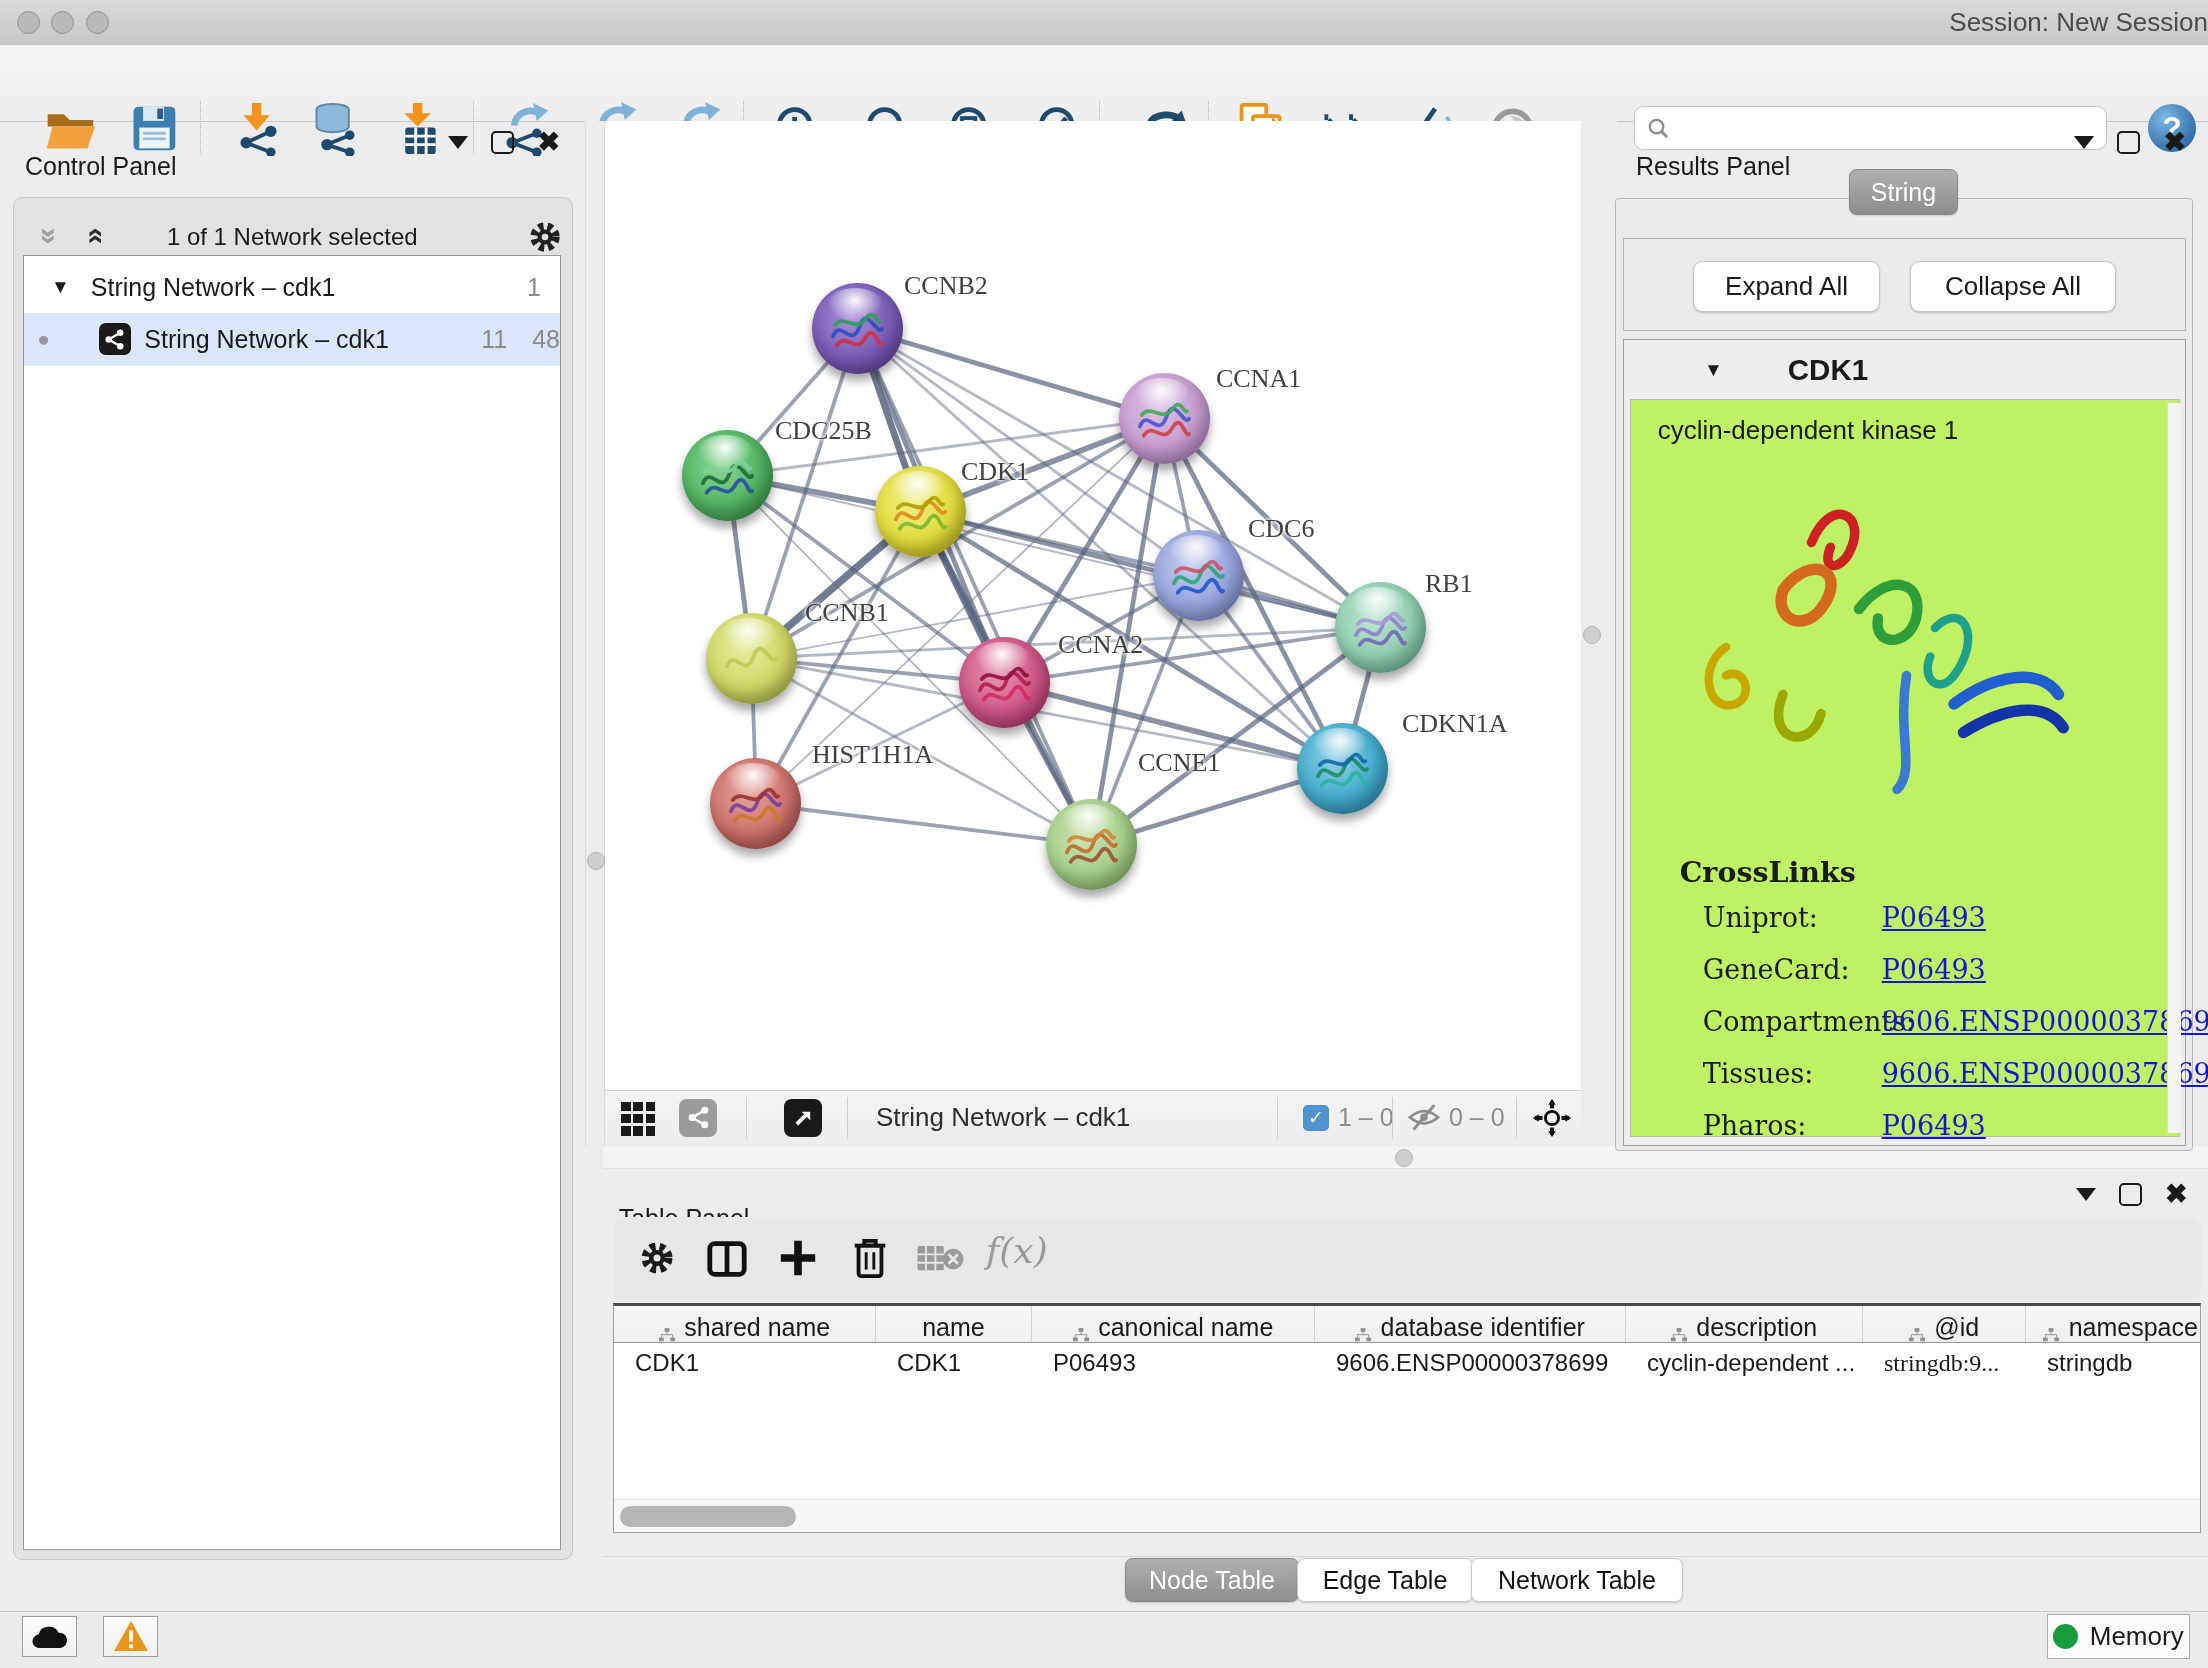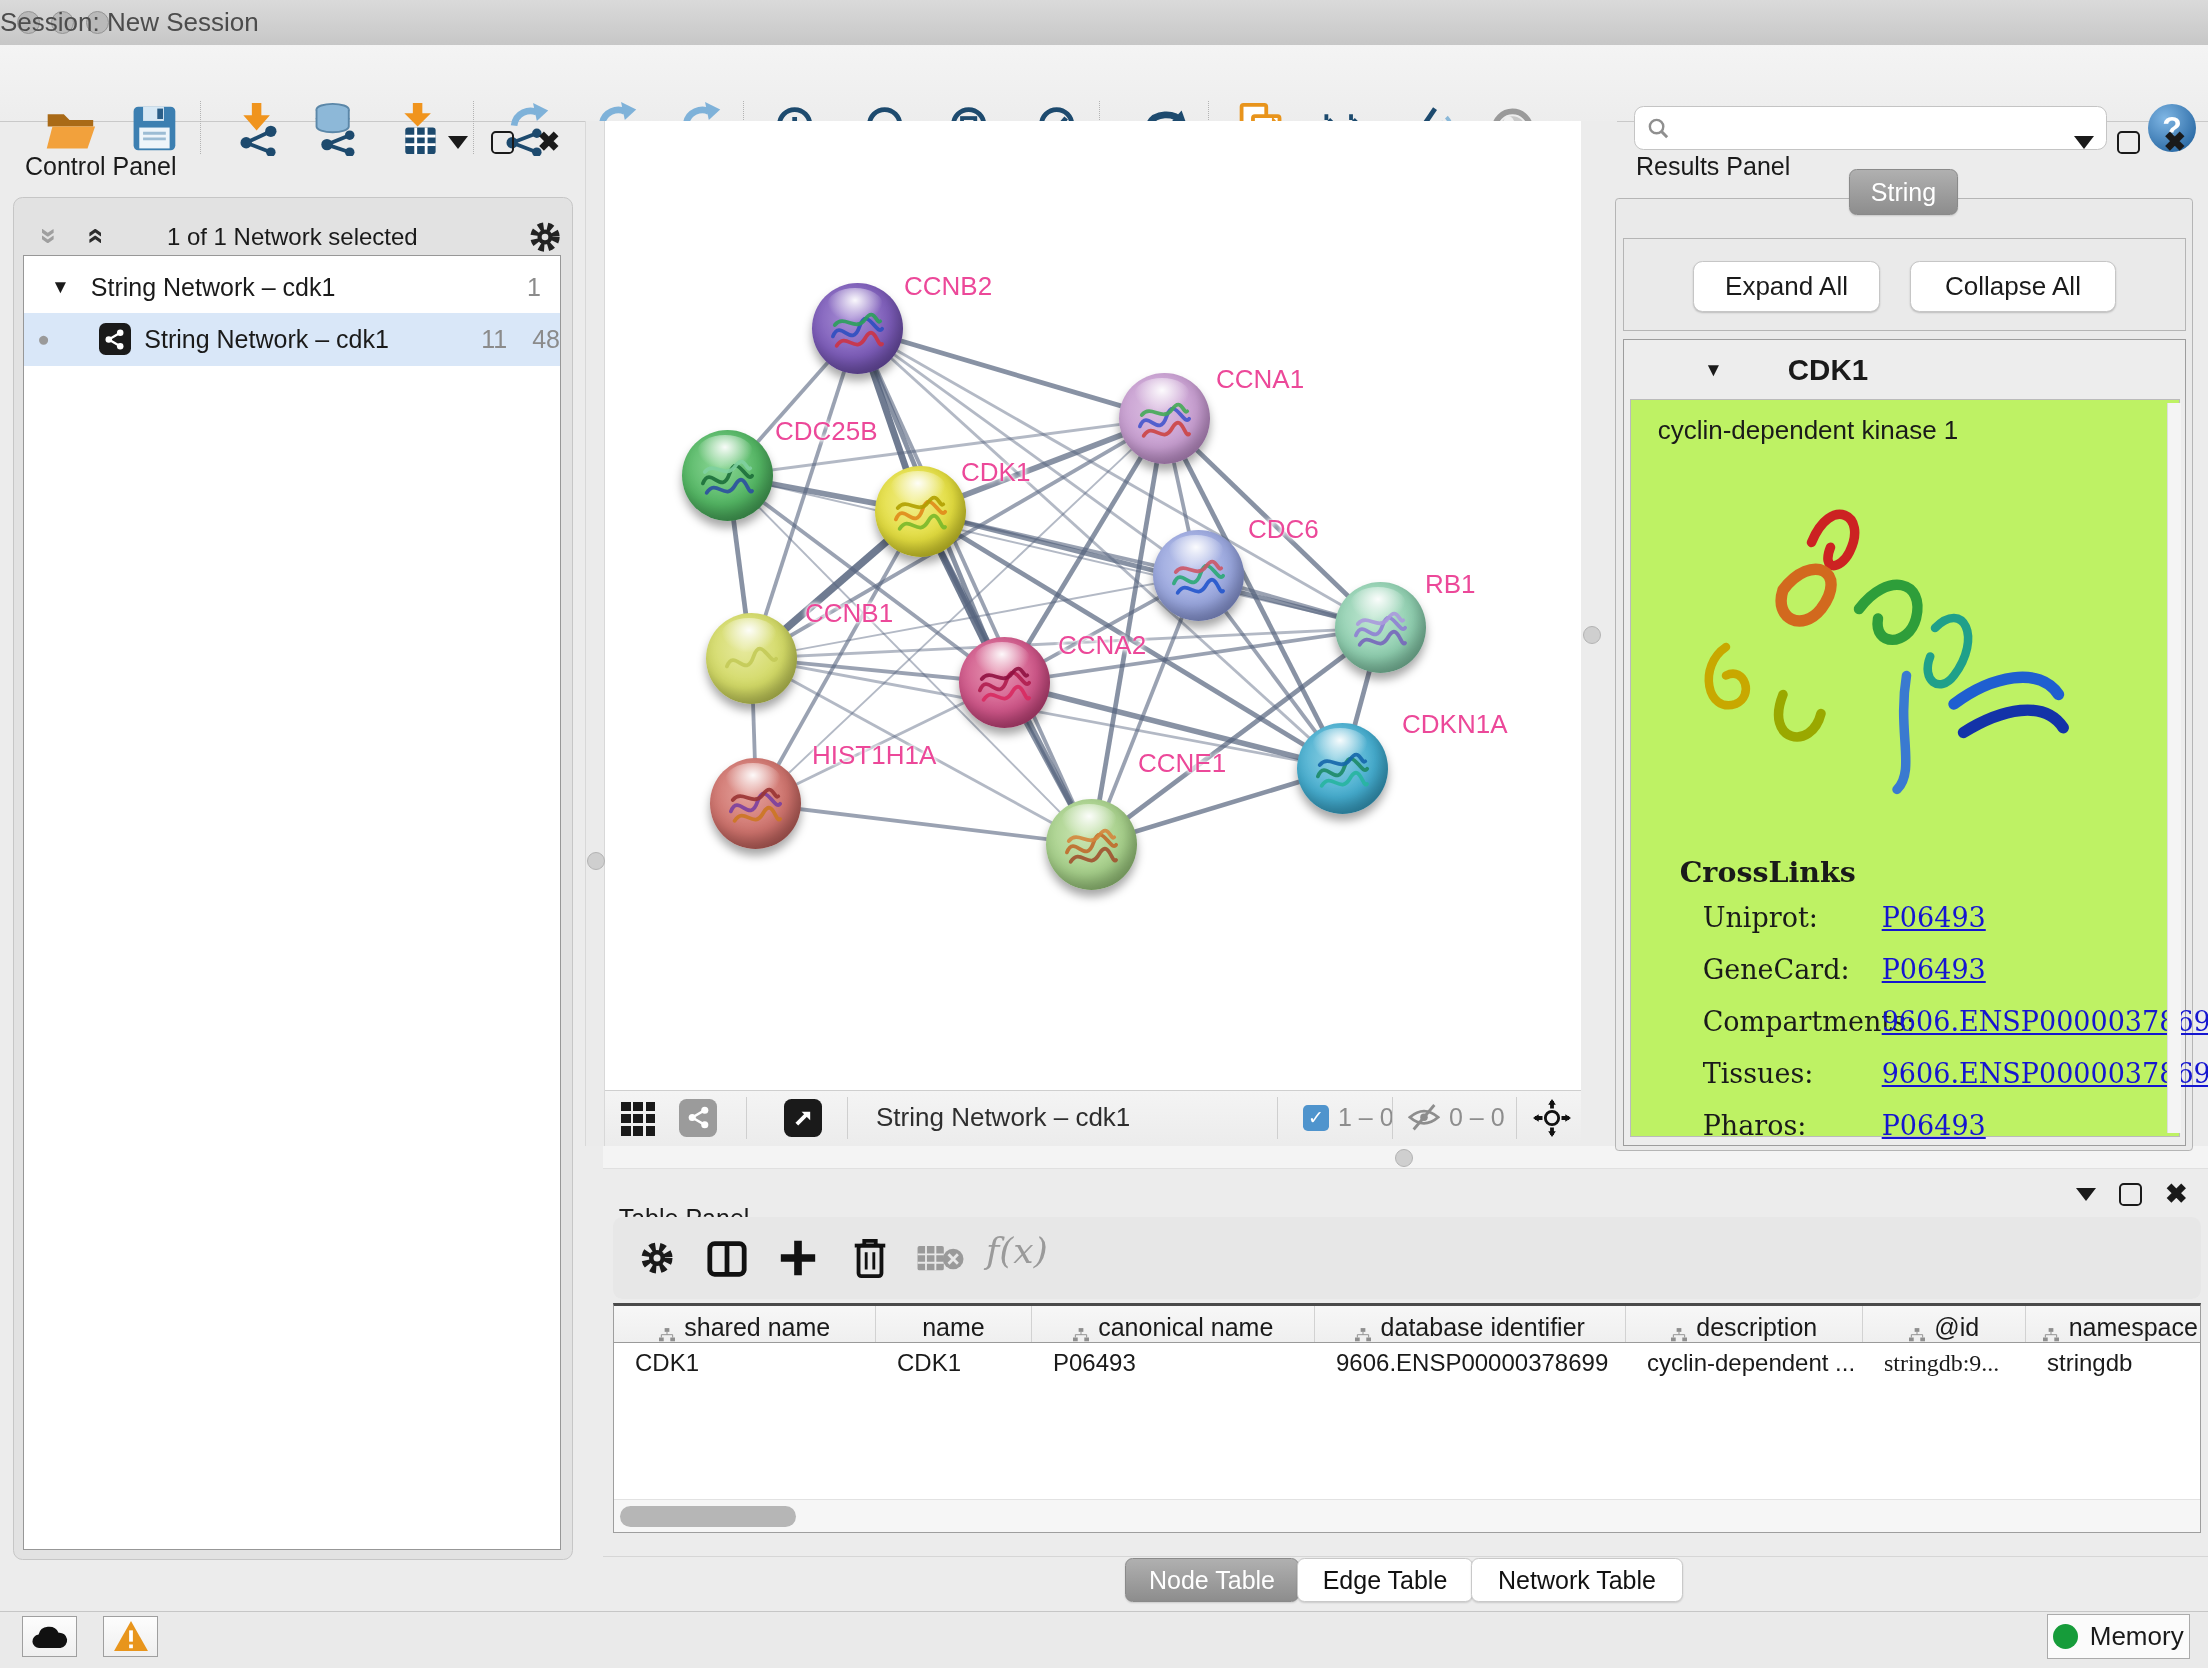--- a/index.html
+++ b/index.html
@@ -3,21 +3,21 @@
 <meta charset="utf-8">
 <style>
   html,body{margin:0;padding:0;background:#9a9a9a;}
   #app{position:relative;width:2208px;height:1668px;background:#ececec;overflow:hidden;
        font-family:"Liberation Sans",sans-serif;color:#1a1a1a;}
   .abs{position:absolute;}
   
   #titlebar{left:0;top:0;width:2208px;height:45px;background:linear-gradient(#dadada,#c7c7c7);
             border-bottom:1px solid #a6a6a6;}
   .tl{width:21px;height:21px;border-radius:50%;background:#b9b9b9;border:1px solid #949494;top:10.5px;}
-  #win-title{width:100%;text-align:left;line-height:44px;font-size:26px;color:#4c4c4c;}
+  #win-title{width:100%;text-align:right;line-height:44px;font-size:26px;color:#4c4c4c;}
   
   #toolbar{left:0;top:45px;width:2208px;height:76px;background:linear-gradient(#f4f4f4,#ededed);
            border-bottom:1px solid #c9c9c9;}
   .tbtn{top:56px;width:55px;height:55px;display:flex;align-items:center;justify-content:center;}
   .tsep{top:56px;width:0;height:53px;border-left:1.9px dotted #b3b3b3;}
   #searchbox{left:1634px;top:61px;width:473px;height:44px;background:#fff;border:1.9px solid #c4c4c4;
              border-radius:9.5px;display:flex;align-items:center;padding-left:11.4px;box-sizing:border-box;}
   #searchbox input{border:none;outline:none;font-size:23px;width:399px;background:transparent;}
   #helpbtn{left:2148px;top:59px;width:48px;height:48px;border-radius:50%;
            background:radial-gradient(circle at 35% 30%,#7fb6e4,#2f6ea8 75%);color:#fff;font-size:32px;
@@ -41,22 +41,22 @@
   .chev-up{display:inline-block;transform:rotate(-90deg);font-size:30px;color:#2d2d2d;font-weight:bold;}
   #cp-list{left:23px;top:255px;width:538px;height:1295px;background:#fff;border:1.9px solid #979797;box-sizing:border-box;}
   .tree-row{position:relative;width:100%;height:51px;font-size:25px;display:flex;align-items:center;}
   .tree-count{color:#8b8b8b;}
   
   #canvas{left:603px;top:121px;width:978px;height:969px;background:#fff;}
   .node{position:absolute;width:91px;height:91px;border-radius:50%;
         box-shadow:0 6.7px 9.5px rgba(0,0,0,.35), inset -5.7px -9.5px 15px rgba(0,0,0,.22);}
   .node::before{content:"";position:absolute;left:16%;top:6%;width:62%;height:38%;border-radius:50%;
         background:radial-gradient(ellipse at 50% 35%,rgba(255,255,255,.95),rgba(255,255,255,0) 70%);}
-  .nlabel{position:absolute;font-size:26px;color:#ec4899;white-space:nowrap;
-          text-shadow:0 0 4.8px #fff,0 0 4.8px #fff,0 0 2.9px #fff;}
+  .nlabel{position:absolute;font-size:26px;color:#404040;white-space:nowrap;
+          text-shadow:0 0 4.8px #fff,0 0 4.8px #fff,0 0 2.9px #fff;font-family:Liberation Serif, serif;}
   
   #netbar{left:603px;top:1090px;width:978px;height:53px;background:linear-gradient(#f4f4f4,#ececec);
           border-top:1px solid #cfcfcf;}
   .nb-sep{top:5.7px;height:42px;width:0;border-left:1px solid #cfcfcf;}
   .blk-ico{background:#1a1a1a;border-radius:7.6px;color:#fff;display:flex;align-items:center;justify-content:center;}
   #nb-grid{display:grid;grid-template-columns:repeat(3,9.5px);grid-gap:2.9px;}
   #nb-grid span{width:9.5px;height:9.5px;background:#1a1a1a;}
   .cnt{font-size:25px;color:#8d8d8d;}
   
   .vsplit{top:121px;height:1025px;background:#ebebeb;border-left:1px solid #d8d8d8;border-right:1px solid #d8d8d8;}

